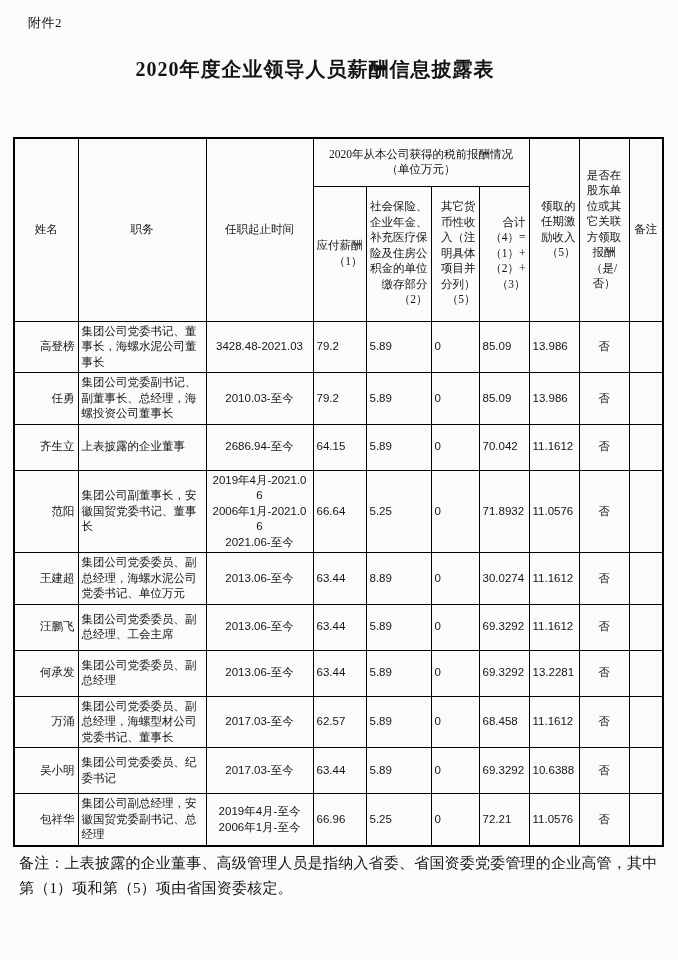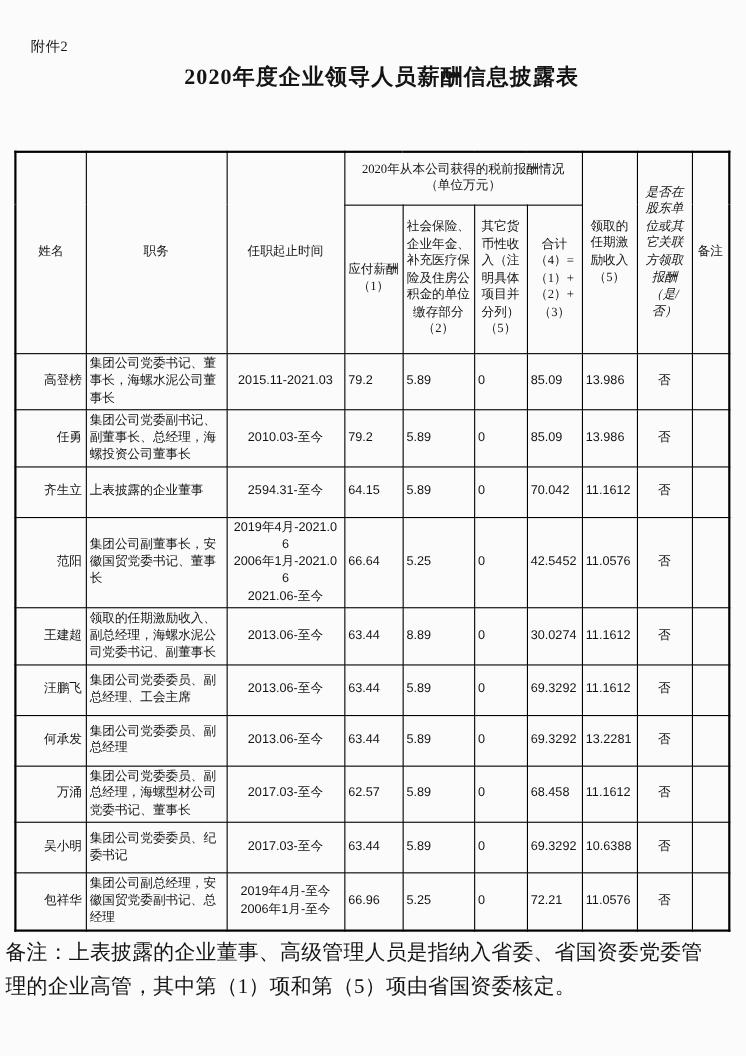--- a/index.html
+++ b/index.html
@@ -4,63 +4,63 @@
 <style>
   html,body{margin:0;padding:0;}
   body{
     width:678px;height:960px;position:relative;
     background:#fbfbfb;color:#141414;
     font-family:"Liberation Serif","DejaVu Serif",serif;
     -webkit-font-smoothing:antialiased;
   }
   .attachment{
     position:absolute;left:28px;top:14px;
-    font-size:13px;letter-spacing:.5px;margin-top:19px;
+    font-size:13px;letter-spacing:.5px;
   }
   .title{
     position:absolute;left:0;top:56px;width:630px;
-    text-align:center;font-size:20px;font-weight:bold;letter-spacing:1px;padding-left:32px;
+    text-align:center;font-size:20px;font-weight:bold;letter-spacing:1px;
   }
   table.salary{
     position:absolute;left:13px;top:137px;width:649px;
     border-collapse:collapse;table-layout:fixed;
     border:2px solid #000;
   }
   table.salary th, table.salary td{
     border:1px solid #000;
     padding:2px 3px;
     font-weight:normal;
     font-size:11.5px;
     line-height:1.35;
     vertical-align:middle;
     overflow:hidden;
     word-break:break-all;
   }
   tr.hdr-top{height:48px;}
   tr.hdr-sub{height:135px;}
   tbody tr{height:46px;}
-  .c{text-align:center;font-style:italic;}
-  .l{text-align:center;}
+  .c{text-align:center;}
+  .l{text-align:right;}
   .prewrap{white-space:pre-line;}
   .hd-main{font-size:12px;text-align:center;}
   .hd-small{font-size:11px;}
   .num{
     font-family:"Liberation Sans","DejaVu Sans",sans-serif;
     font-size:12px;
   }
   .term{
     font-family:"Liberation Sans","DejaVu Sans",sans-serif;
     font-size:12px;text-align:center;white-space:pre-line;line-height:1.3;
   }
   .name-cell{font-size:12.5px;text-align:right;}
   .pos-cell{font-size:11.5px;text-align:left;line-height:1.4;margin-top:40px;}
   .yn-cell{font-size:12px;text-align:center;}
   .footnote{
-    position:absolute;left:5px;top:851px;width:648px;
-    font-size:19px;line-height:1.65;letter-spacing:.2px;
+    position:absolute;left:19px;top:851px;width:648px;
+    font-size:15px;line-height:1.65;letter-spacing:.2px;
   }
 </style>
 </head>
 <body>
 
 <div class="attachment">附件2</div>
 
 <div class="title">2020年度企业领导人员薪酬信息披露表</div>
 
 <table class="salary">
@@ -94,21 +94,21 @@
 （4）=
 （1）+
 （2）+
 （3）</th>
     </tr>
   </thead>
   <tbody>
       <tr>
     <td class="name-cell">高登榜</td>
     <td class="pos-cell">集团公司党委书记、董事长，海螺水泥公司董事长</td>
-    <td class="term">2015.11-2021.03</td>
+    <td class="term">3428.48-2021.03</td>
     <td class="num">79.2</td>
     <td class="num">5.89</td>
     <td class="num">0</td>
     <td class="num">85.09</td>
     <td class="num">13.986</td>
     <td class="yn-cell">否</td>
     <td class="c"></td>
   </tr>
       <tr>
     <td class="name-cell">任勇</td>
@@ -118,46 +118,46 @@
     <td class="num">5.89</td>
     <td class="num">0</td>
     <td class="num">85.09</td>
     <td class="num">13.986</td>
     <td class="yn-cell">否</td>
     <td class="c"></td>
   </tr>
       <tr>
     <td class="name-cell">齐生立</td>
     <td class="pos-cell">上表披露的企业董事</td>
-    <td class="term">2594.31-至今</td>
+    <td class="term">2686.94-至今</td>
     <td class="num">64.15</td>
     <td class="num">5.89</td>
     <td class="num">0</td>
     <td class="num">70.042</td>
     <td class="num">11.1612</td>
     <td class="yn-cell">否</td>
     <td class="c"></td>
   </tr>
       <tr>
     <td class="name-cell">范阳</td>
     <td class="pos-cell">集团公司副董事长，安徽国贸党委书记、董事长</td>
     <td class="term">2019年4月-2021.06
 2006年1月-2021.06
 2021.06-至今</td>
     <td class="num">66.64</td>
     <td class="num">5.25</td>
     <td class="num">0</td>
-    <td class="num">42.5452</td>
+    <td class="num">71.8932</td>
     <td class="num">11.0576</td>
     <td class="yn-cell">否</td>
     <td class="c"></td>
   </tr>
       <tr>
     <td class="name-cell">王建超</td>
-    <td class="pos-cell">领取的任期激励收入、副总经理，海螺水泥公司党委书记、副董事长</td>
+    <td class="pos-cell">集团公司党委委员、副总经理，海螺水泥公司党委书记、单位万元</td>
     <td class="term">2013.06-至今</td>
     <td class="num">63.44</td>
     <td class="num">8.89</td>
     <td class="num">0</td>
     <td class="num">30.0274</td>
     <td class="num">11.1612</td>
     <td class="yn-cell">否</td>
     <td class="c"></td>
   </tr>
       <tr>

